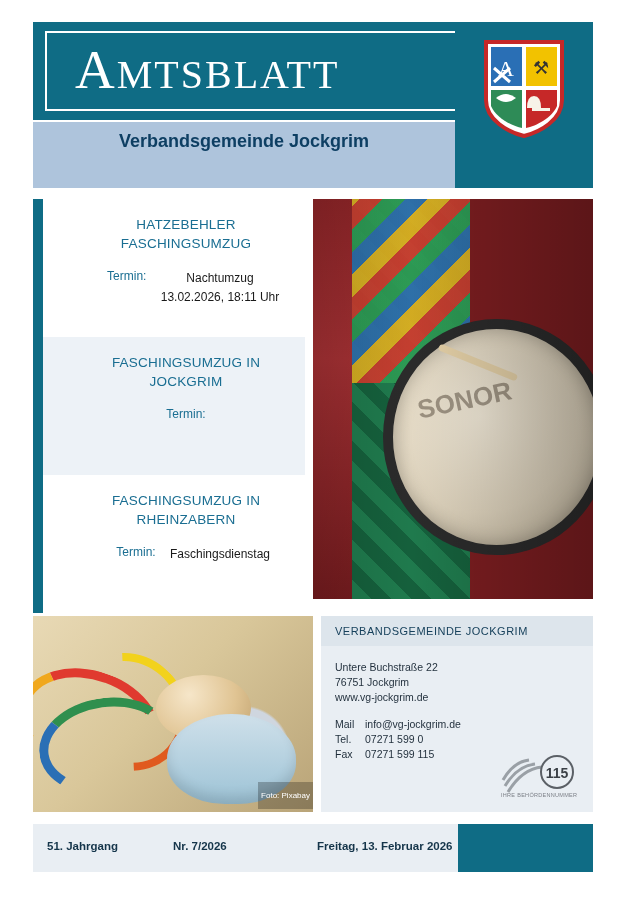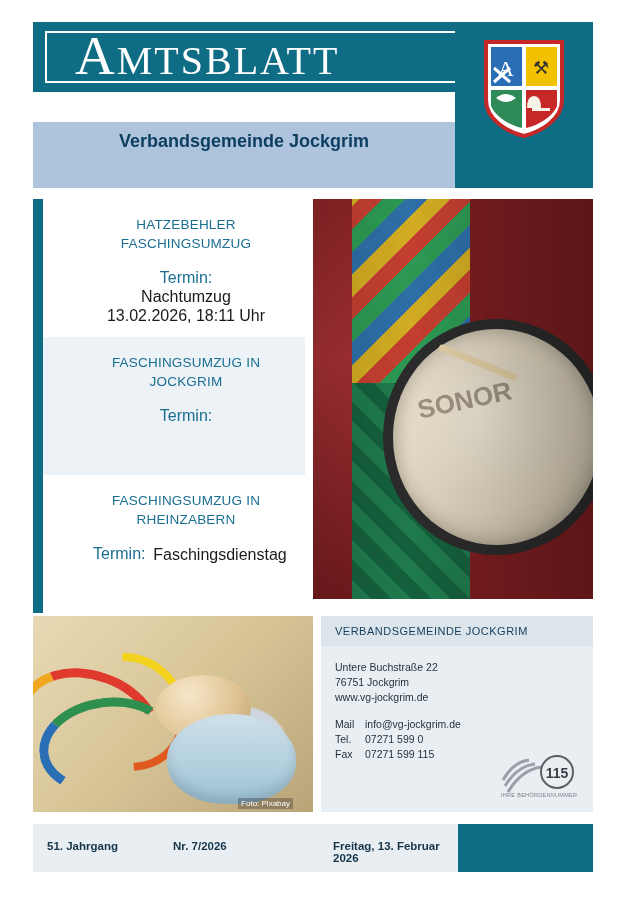--- a/index.html
+++ b/index.html
@@ -21,21 +21,21 @@
     background: #ffffff;
     box-sizing: border-box;
   }
 
   
   .masthead {
     position: absolute;
     left: 33px;
     top: 22px;
     width: 560px;
-    height: 70px;
+    height: 98px;
     background: #0f6c85;
   }
   .masthead-inner {
     position: absolute;
     left: 12px;
     top: 9px;
     right: 12px;
     bottom: 9px;
     border: 2px solid #ffffff;
     box-sizing: border-box;
@@ -128,21 +128,21 @@
   }
   .event.shade { background: #edf2f7; }
   .event .ev-title {
     color: #1a6e92;
     font-size: 13.5px;
     line-height: 19px;
     letter-spacing: .2px;
   }
   .event .ev-row {
     margin-top: 16px;
-    font-size: 16px;
+    font-size: 12px;
     color: #1a1a1a;
     position: relative;
     padding-left: 0;
   }
   .event .ev-label {
     color: #1a6e92;
     display: inline-block;
     width: 68px;
     vertical-align: top;
   }
@@ -255,26 +255,26 @@
     position: absolute;
     right: 22%;
     top: 30%;
     width: 34%;
     height: 34%;
     border-radius: 50%;
     background: radial-gradient(circle at 35% 30%, #f6e6c9 0%, #e0c493 60%, #c2a472 100%);
   }
   .photo-credit {
     position: absolute;
-    right: 20px;
+    right: 0;
     bottom: 3px;
     font-size: 8px;
     color: #ffffff;
     background: rgba(0,0,0,.25);
-    padding: 1px 3px;
+    padding: 9px 3px;
   }
 
   
   .contact {
     position: absolute;
     left: 321px;
     top: 616px;
     width: 272px;
     height: 196px;
     background: #e9eef3;
@@ -344,21 +344,21 @@
   }
   .footer-left .f-item {
     position: absolute;
     top: 16px;
     font-size: 11.5px;
     font-weight: bold;
     color: #15354a;
   }
   .f-year { left: 14px; text-align: right; }
   .f-issue { left: 140px; }
-  .f-date { left: 264px; padding-left: 36px; }
+  .f-date { left: 248px; padding-left: 36px; }
 </style>
 </head>
 <body>
 
 <div class="page">
 
   <div class="masthead">
     <div class="masthead-inner">
       <div class="masthead-title"><span>A</span><span class="small-caps">MTSBLATT</span></div>
     </div>

